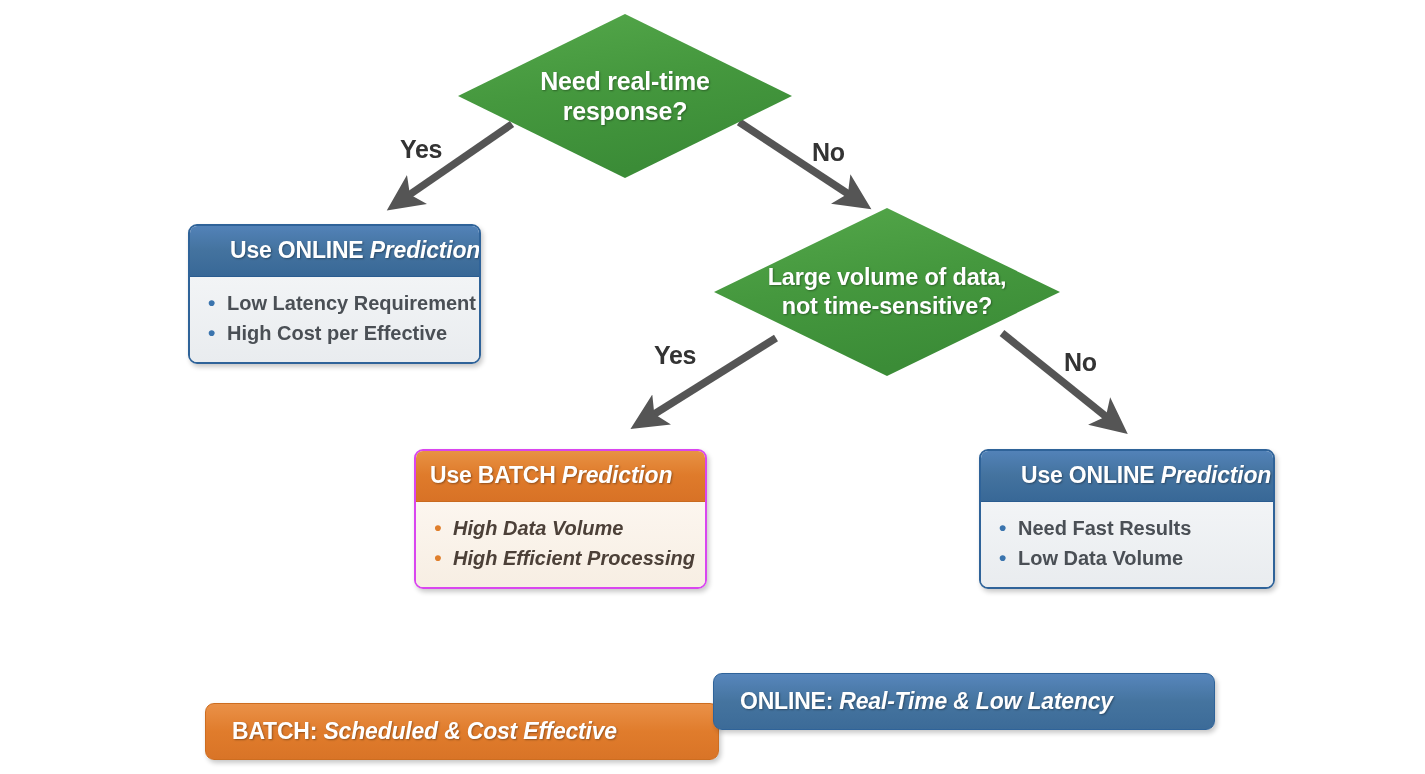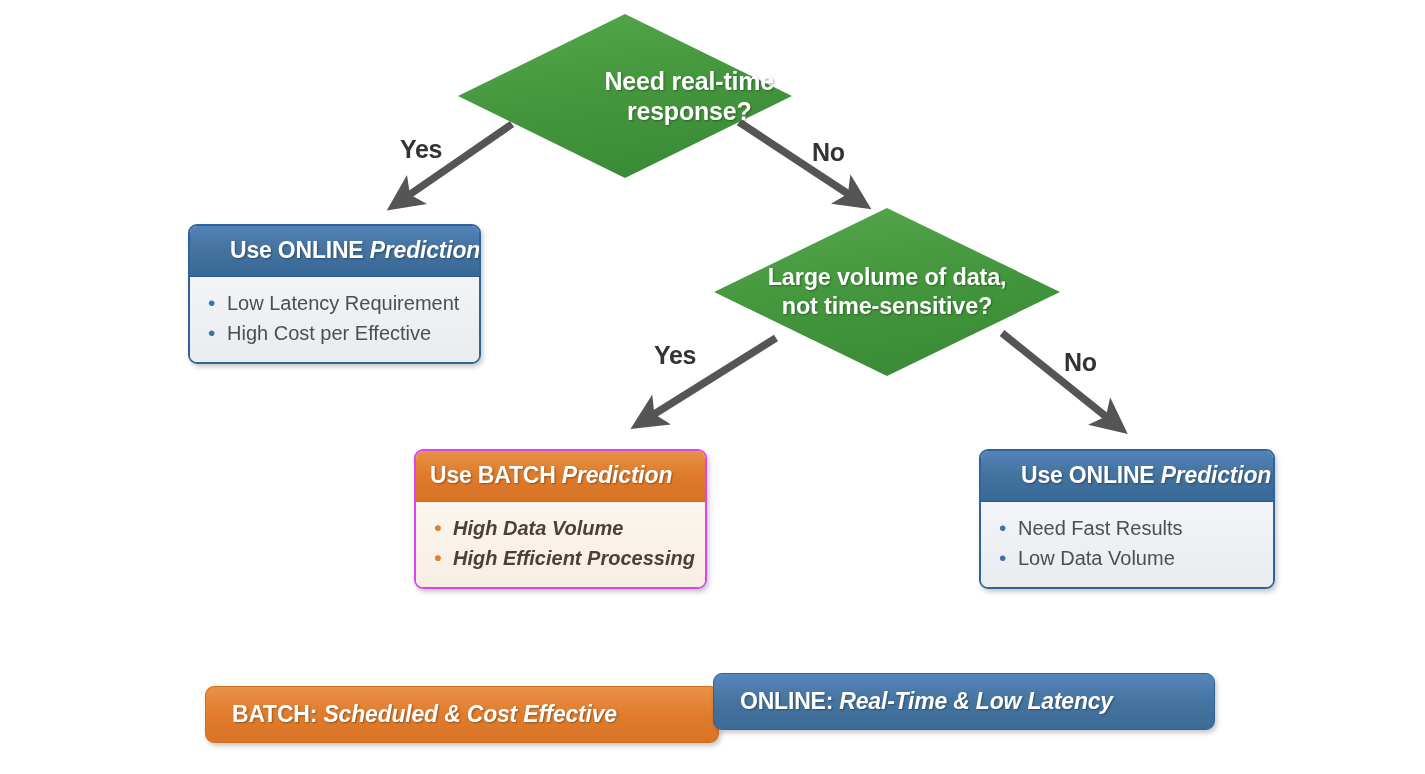--- a/index.html
+++ b/index.html
@@ -50,21 +50,21 @@
     text-align: center;
     line-height: 1.22;
     letter-spacing: -0.2px;
     text-shadow: 1px 1px 2px rgba(0,0,0,0.33);
     padding: 0 18px;
     white-space: pre-line;
   }
 
   #diamond-realtime {
     left: 458px; top: 14px;
-    width: 334px; height: 164px; justify-content: flex-end;
+    width: 334px; height: 164px;
   }
   #diamond-realtime .dlabel { font-size: 25px; }
 
   #diamond-volume {
     left: 714px; top: 208px;
     width: 346px; height: 168px;
   }
   #diamond-volume .dlabel { font-size: 23.5px; }
 
   
@@ -121,21 +121,21 @@
   }
 
   
   .card.blue { border: 2px solid #2f6399; }
   .card.blue .card-header {
     background: linear-gradient(to bottom, #5282b8 0%, #44739f 48%, #386897 100%);
     border-bottom: 1px solid #2a5c90;
     padding-left: 40px;
   }
   .card.blue .card-body { background: linear-gradient(to bottom, #f2f4f6 0%, #e9ecef 100%); }
-  .card.blue .blist li { color: #4a4f55; font-weight: normal; }
+  .card.blue .blist li { color: #4a4f55; font-weight: bold; }
   .card.blue .blist li::before { color: #3a74ae; }
 
   
   .card.orange { border: 2px solid #d946ef; }
   .card.orange .card-header {
     background: linear-gradient(to bottom, #e89244 0%, #df7b2b 48%, #d87226 100%);
     border-bottom: 1px solid #c96a1f;
   }
   .card.orange .card-body { background: linear-gradient(to bottom, #fcf6ef 0%, #f7eee3 100%); }
   .card.orange .blist li { color: #4c4038; font-weight: bold; font-style: italic; }
@@ -156,21 +156,21 @@
     color: #ffffff;
     font-size: 23px;
     letter-spacing: -0.2px;
     text-shadow: 1px 1px 2px rgba(0,0,0,0.35);
     box-shadow: 2px 3px 5px rgba(0,0,0,0.22);
     white-space: nowrap;
   }
   .legend-bar .lb-lead { font-weight: bold; }
   .legend-bar .lb-em   { font-style: italic; font-weight: bold; }
   #legend-batch {
-    left: 205px; top: 686px; width: 460px;
+    left: 205px; top: 703px; width: 460px;
     background: linear-gradient(to bottom, #ea9148 0%, #e07c2c 50%, #d97427 100%);
     border: 1px solid #cd6d20;
   }
   #legend-online {
     left: 713px; top: 673px; width: 448px;
     background: linear-gradient(to bottom, #5786bc 0%, #45749f 50%, #3c6b98 100%);
     border: 1px solid #2f6399;
   }
 </style>
 </head>

